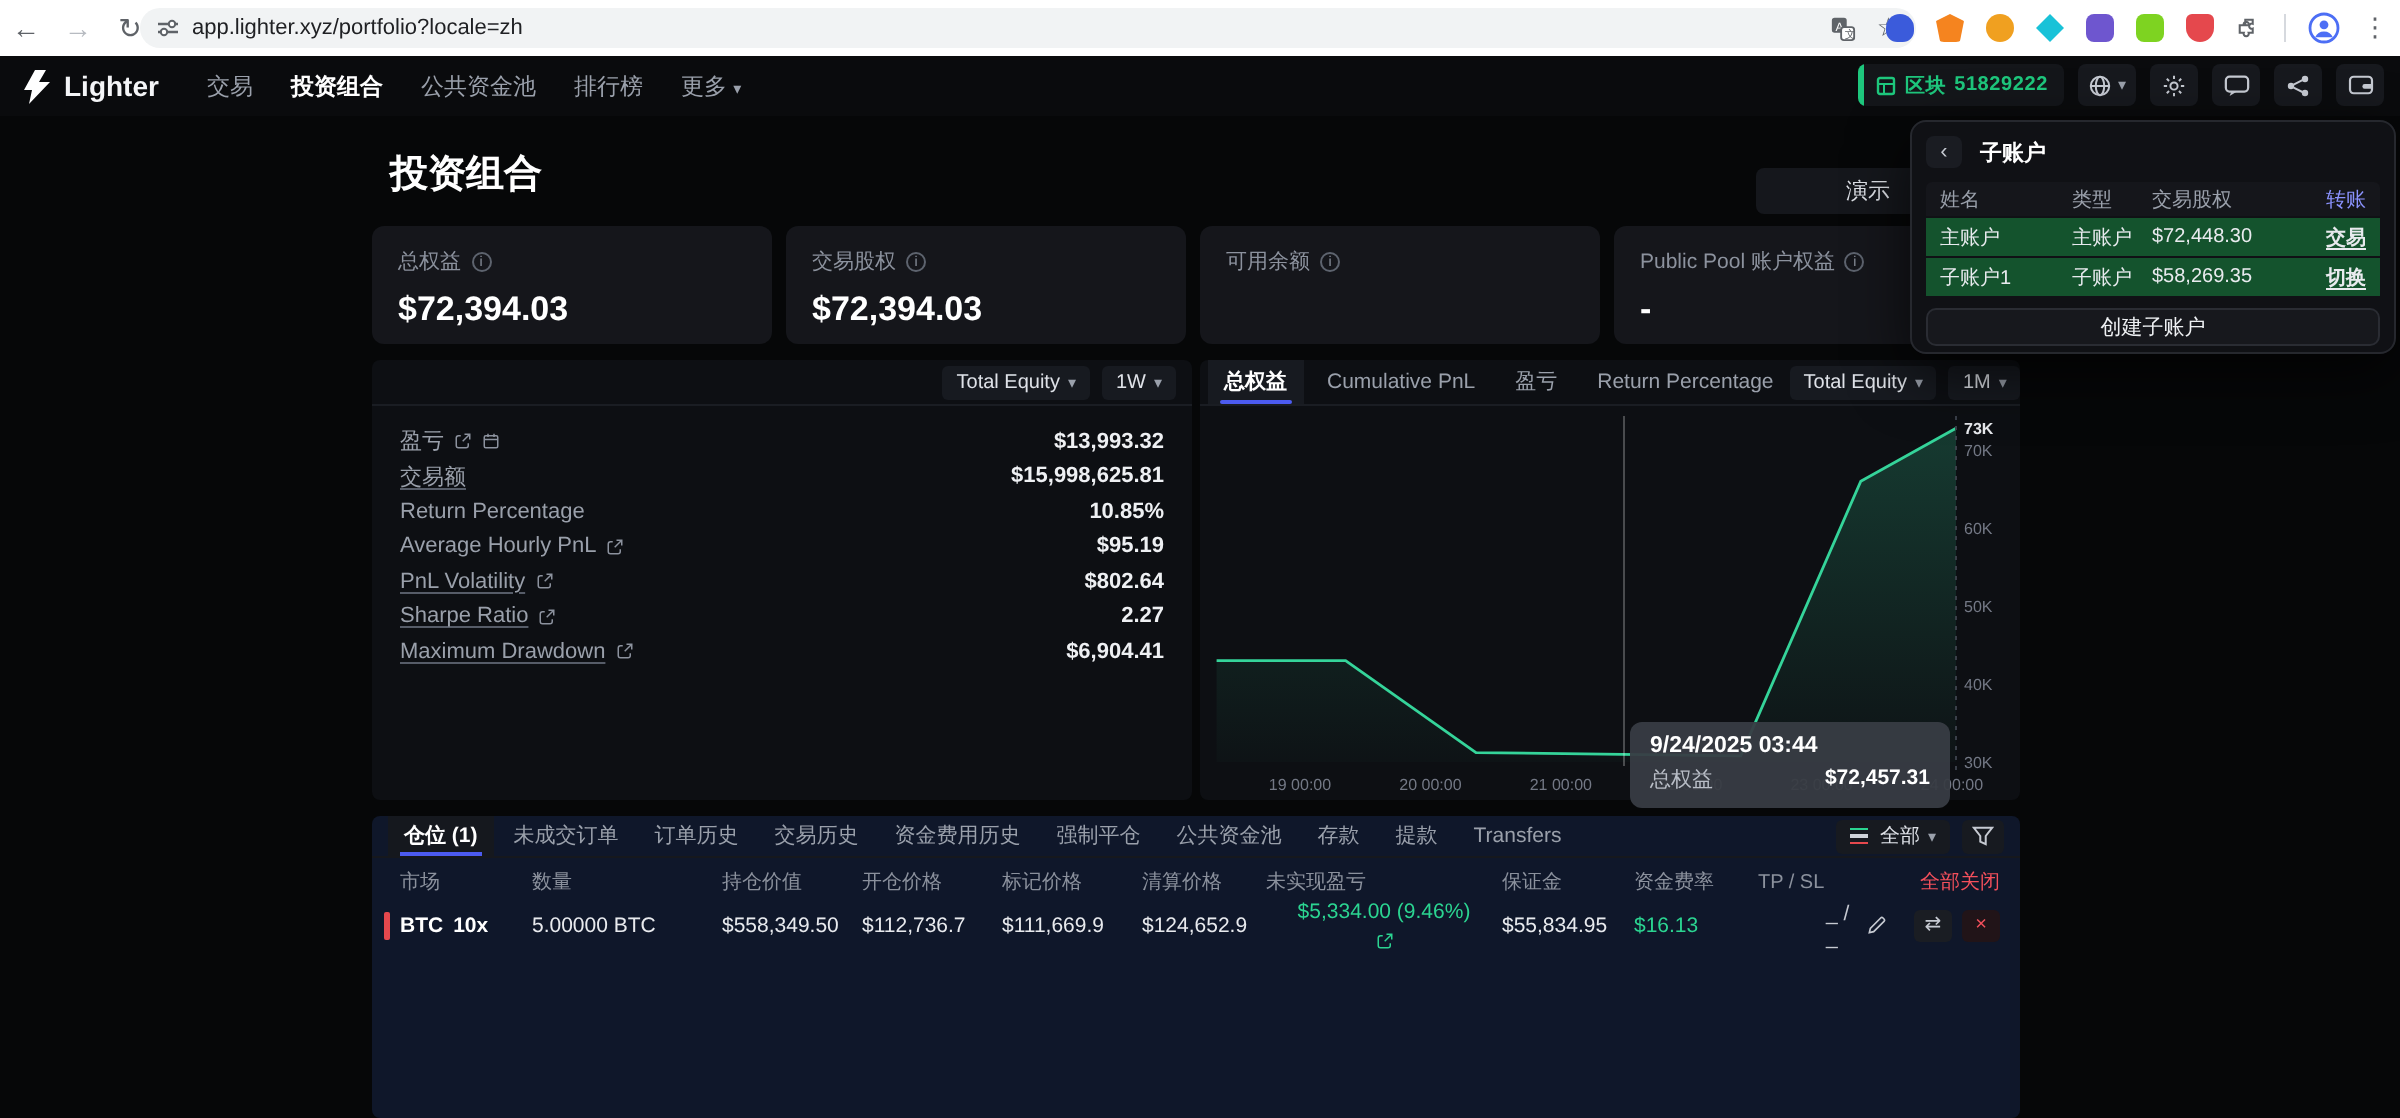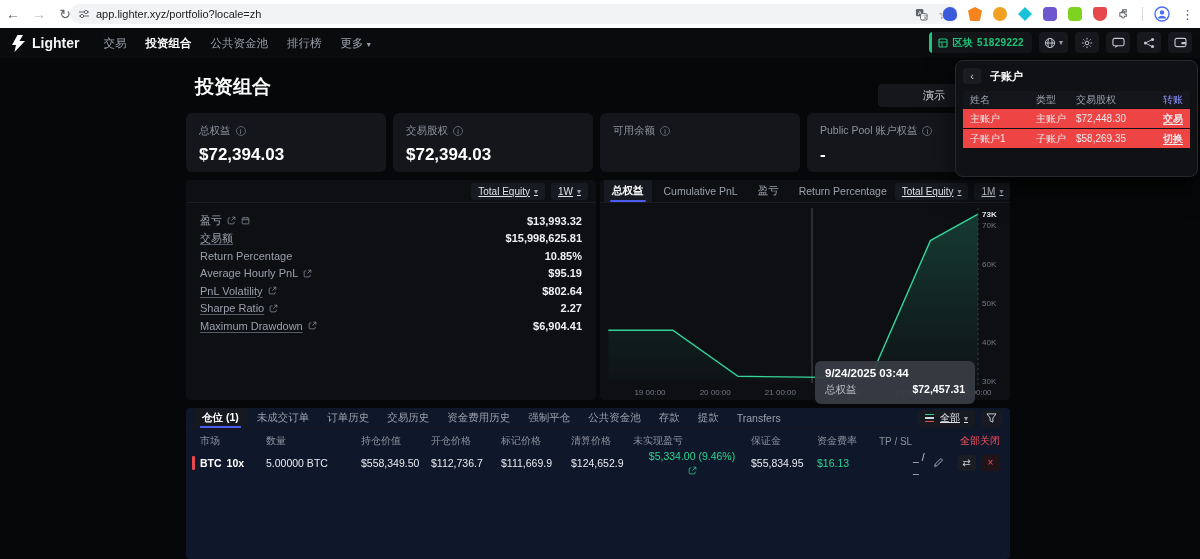--- a/index.html
+++ b/index.html
@@ -37,21 +37,21 @@
 
   .stat-card { position:absolute; top:113px; width:200px; height:59px; background:#15161b; border-radius:6px; padding:11px 13px; }
   .stat-label { font-size:10.5px; color:#8c929e; display:flex; align-items:center; gap:5px; white-space:nowrap; }
   .stat-value { font-size:17px; font-weight:700; color:#ffffff; margin-top:7px; }
   .info-i { width:10px; height:10px; border:1px solid #5d636e; border-radius:50%; font-size:7px; color:#8c929e; display:inline-flex; align-items:center; justify-content:center; flex:none; }
 
   
   .panel { position:absolute; top:180px; height:220px; background:#0d0f13; border-radius:4px; }
   .panel-head { height:23px; border-bottom:1px solid #1a1d23; display:flex; align-items:center; padding:0 8px; }
   .head-right { margin-left:auto; display:flex; gap:6px; align-items:center; }
-  .drop-btn { background:#171a20; border-radius:3px; height:17px; padding:0 7px; font-size:10px; color:#dfe2e8; display:flex; align-items:center; gap:4px; cursor:pointer; white-space:nowrap;text-decoration:underline; }
+  .drop-btn { background:#171a20; border-radius:3px; height:17px; padding:0 7px; font-size:10px; color:#dfe2e8; display:flex; align-items:center; gap:4px; cursor:pointer; white-space:nowrap; }
 
   .metrics-rows { padding:9px 14px 0 14px; }
   .m-row { height:17.5px; display:flex; align-items:center; font-size:11px; }
   .m-label { color:#9aa0ab; display:flex; align-items:center; gap:5px; }
   .m-label.u { text-decoration:underline; text-underline-offset:2px; text-decoration-color:#565c68; }
   .m-value { margin-left:auto; color:#eef0f3; font-weight:600; }
   .mini-icon { color:#8c929e; display:inline-flex; }
 
   .ctabs { display:flex; align-items:center; gap:4px; height:100%; }
   .ctab { position:relative; height:100%; display:flex; align-items:center; font-size:10.5px; color:#9aa0ab; padding:0 8px; cursor:pointer; white-space:nowrap; }
@@ -87,21 +87,21 @@
   .bars-icon { display:inline-flex; flex-direction:column; gap:2px; margin-right:2px; }
   .bars-icon i { width:9px; height:1.5px; display:block; }
 
   
   .popup { position:absolute; left:955px; top:60px; width:243px; height:117px; background:#101115; border:1px solid #26282e; border-radius:8px; z-index:50; box-shadow:0 10px 30px rgba(0,0,0,.65); padding:6px 7px; }
   .popup-head { display:flex; align-items:center; gap:9px; height:18px; }
   .back-btn { width:18px; height:16px; background:#1a1c22; border-radius:4px; color:#c6cad2; font-size:11px; display:flex; align-items:center; justify-content:center; cursor:pointer; }
   .popup-title { font-size:11px; font-weight:700; color:#ffffff; }
   .sub-grid { display:grid; grid-template-columns:66px 40px 80px 1fr; align-items:center; padding:0 7px; font-size:10px; }
   .sub-header { height:17px; margin-top:6px; color:#9aa0ab; background:#15161b; border-radius:3px 3px 0 0; }
-  .sub-row { height:20px; background:#ef4444; border-top:1px solid #101115; color:#e8eaee; }
+  .sub-row { height:20px; background:#14532d; border-top:1px solid #101115; color:#e8eaee; }
   .sub-link-blue { color:#8b93ff; text-align:right; cursor:pointer; }
   .sub-action { text-align:right; font-weight:700; text-decoration:underline; text-underline-offset:2px; cursor:pointer; }
   .create-btn { margin-top:6px; height:19px; background:#17181d; border:1px solid #2a2c33; border-radius:5px; display:flex; align-items:center; justify-content:center; font-size:10.5px; color:#eef0f3; cursor:pointer; }
 
   svg { display:block; }
   text { font-family:"Liberation Sans","DejaVu Sans",sans-serif; }
 </style>
 </head>
 <body>
 
@@ -495,13 +495,14 @@
     <span>主账户</span>
     <span>$72,448.30</span>
     <span class="sub-action">交易</span>
   </div>
   <div class="sub-grid sub-row">
     <span>子账户1</span>
     <span>子账户</span>
     <span>$58,269.35</span>
     <span class="sub-action">切换</span>
   </div>
+  <div class="create-btn">创建子账户</div>
 </div>
 
 </body></html>

